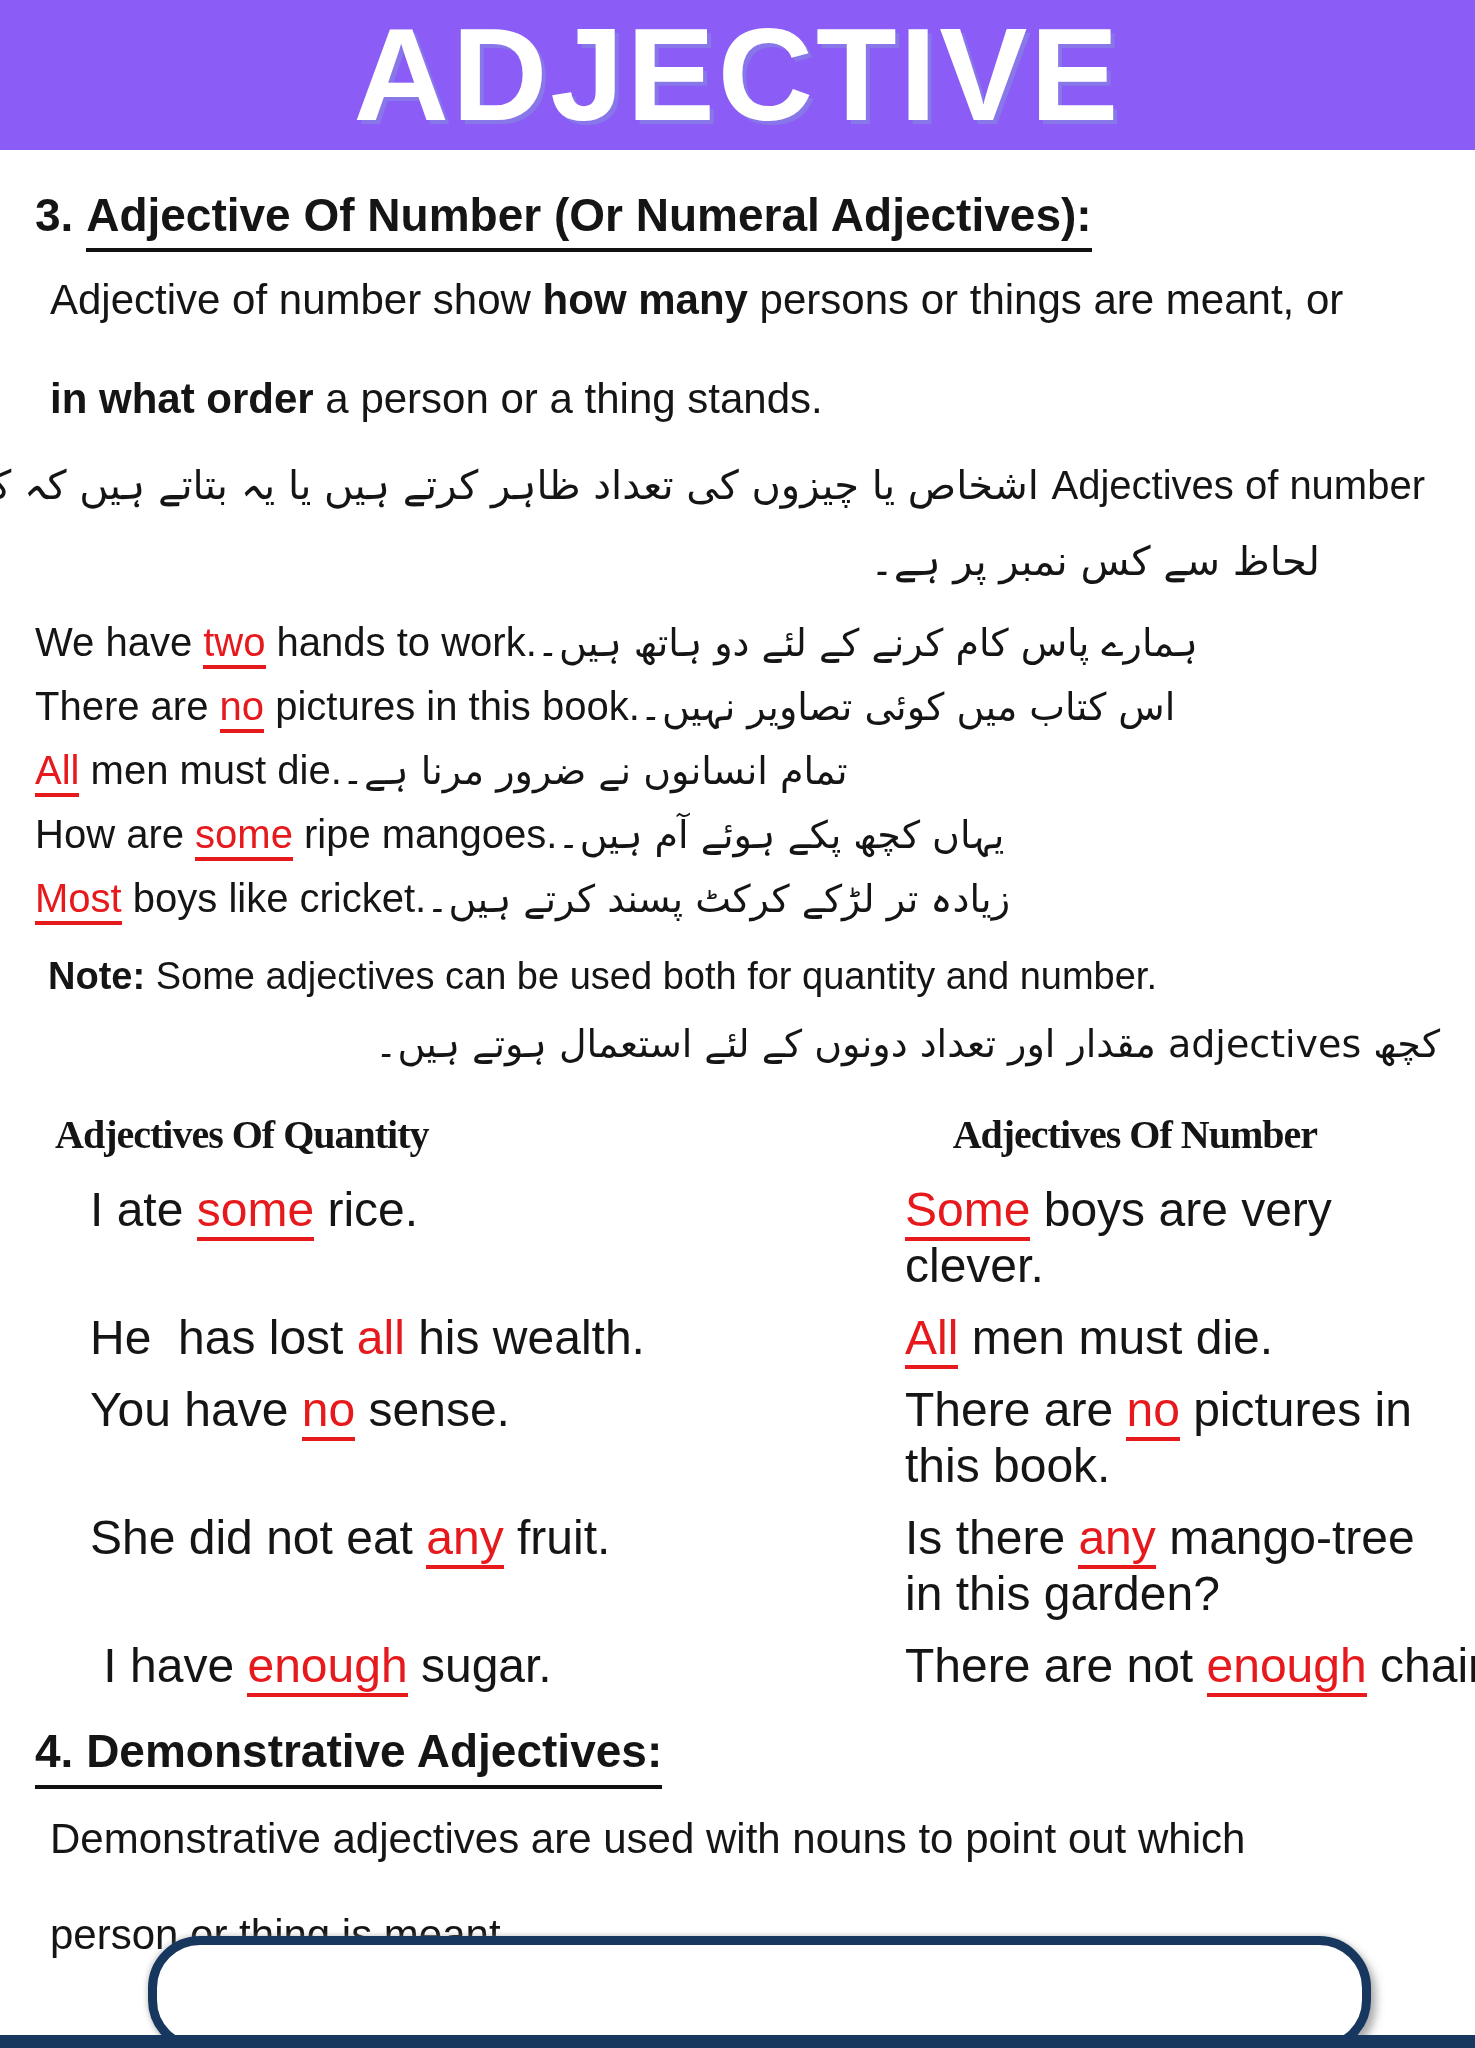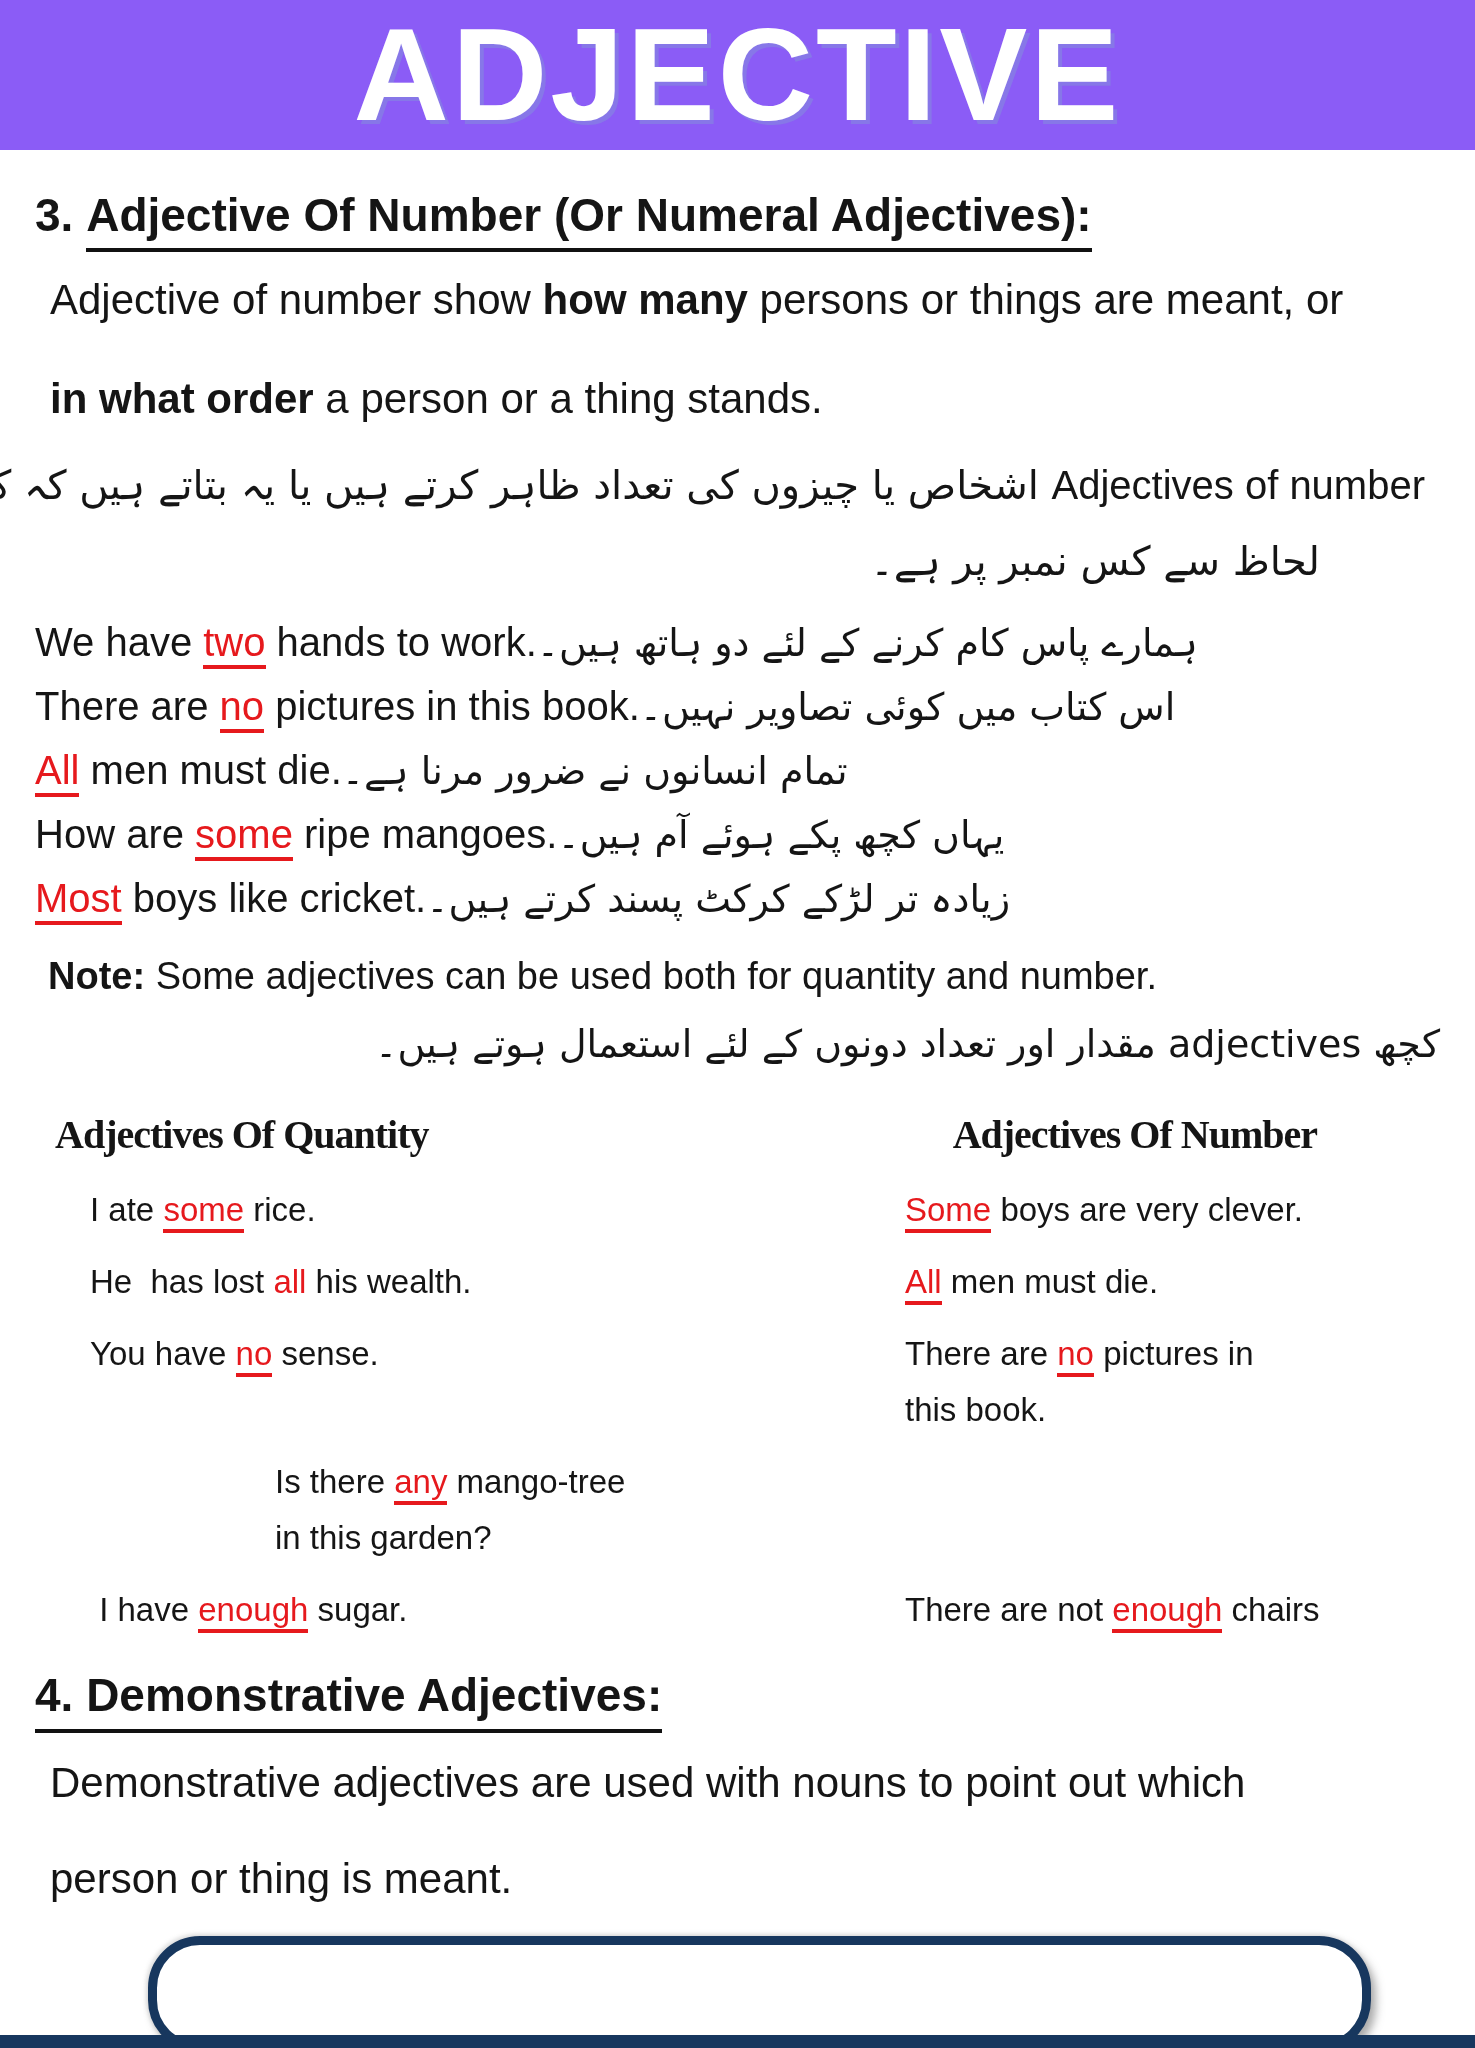--- a/index.html
+++ b/index.html
@@ -39,21 +39,21 @@
   .rw{color:#e6191d;border-bottom:4px solid #e6191d;padding-bottom:1px;}
   .rw.no-u{border-bottom:none;padding-bottom:0;}
   
   .note{margin:20px 0 0 13px;font-size:38px;line-height:1.35;white-space:nowrap;}
   .note-urdu{margin-top:14px;font-size:38px;line-height:1.5;white-space:nowrap;}
   
   .cmp-headers{display:flex;margin-top:38px;font-family:"Liberation Serif","DejaVu Serif",serif;
     font-weight:700;font-size:40px;letter-spacing:-1px;}
   .cmp-h.hL{margin-left:20px;}
   .cmp-h.hR{margin-left:auto;margin-right:123px;}
-  .cmp-rows{margin-top:24px;font-size:33px;}
+  .cmp-rows{margin-top:24px;font-size:48px;}
   .cmp-row{display:flex;align-items:flex-start;margin-bottom:16px;}
   .cmp-left{width:630px;padding-left:55px;box-sizing:border-box;white-space:pre;line-height:56px;}
   .cmp-right{width:535px;margin-left:240px;white-space:pre-wrap;line-height:56px;}
   .cmp-right.nowrap{white-space:pre;}
   
   .s4{margin-top:30px;}
   .s4-line1{margin-top:24px;}
   .s4-line2{margin-top:44px;}
   
   .callout-box{
@@ -130,20 +130,21 @@
     <div class="cmp-row">
       <span class="cmp-left"><span>He  has lost </span><span class="rw no-u">all</span><span> his wealth.</span></span>
       <span class="cmp-right"><span></span><span class="rw">All</span><span> men must die.</span></span>
     </div>
     <div class="cmp-row">
       <span class="cmp-left"><span>You have </span><span class="rw">no</span><span> sense.</span></span>
       <span class="cmp-right"><span>There are </span><span class="rw">no</span><span> pictures in
 this book.</span></span>
     </div>
     <div class="cmp-row">
+      <span class="cmp-left"><span>She did not eat </span><span class="rw">any</span><span> fruit.</span></span>
       <span class="cmp-right"><span>Is there </span><span class="rw">any</span><span> mango-tree
 in this garden?</span></span>
     </div>
     <div class="cmp-row">
       <span class="cmp-left"><span> I have </span><span class="rw">enough</span><span> sugar.</span></span>
       <span class="cmp-right nowrap"><span>There are not </span><span class="rw">enough</span><span> chairs</span></span>
     </div>
   </div>
 
   <div class="h-line s4">

